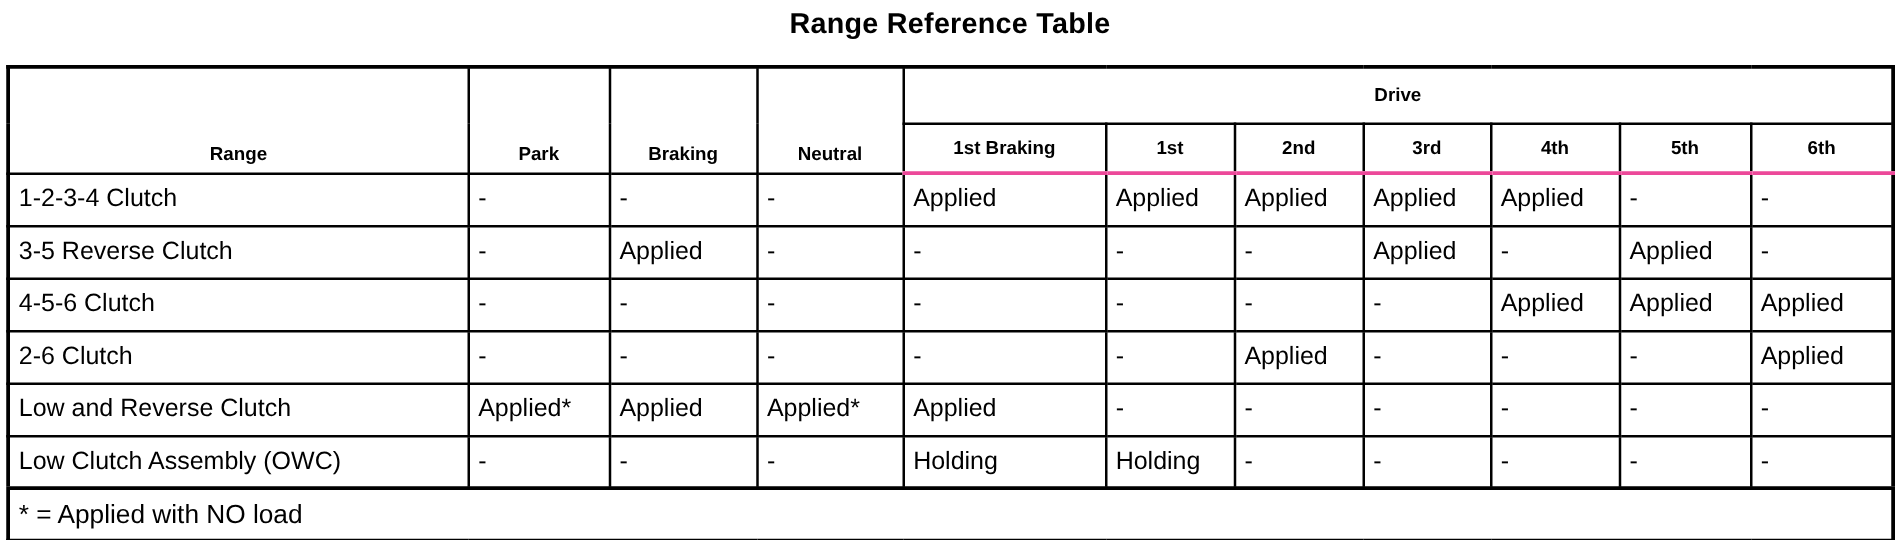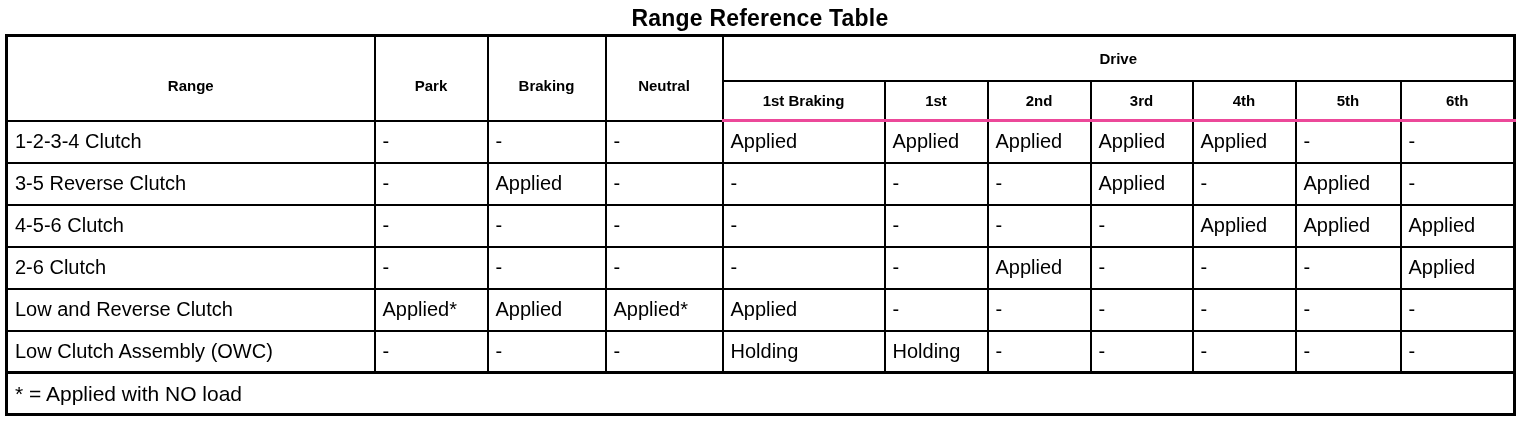--- a/index.html
+++ b/index.html
@@ -10,21 +10,21 @@
     height: 432px;
     font-family: "Liberation Sans", sans-serif;
     color: #000000;
     overflow: hidden;
   }
   .title {
     text-align: center;
     font-weight: bold;
     font-size: 23px;
     padding-top: 5px;
-    height: 34px;
+    height: 52px;
     box-sizing: border-box;
     letter-spacing: 0.2px;
   }
   table.ref-table {
     border-collapse: collapse;
     table-layout: fixed;
     margin-left: 5px;
     width: 1508px;
     border: 3px solid #000000;
   }
@@ -37,21 +37,21 @@
   
   .ref-table th {
     font-weight: bold;
     font-size: 15px;
     text-align: center;
     vertical-align: middle;
     padding: 0;
   }
   .ref-table th.span2 {
     vertical-align: bottom;
-    padding-bottom: 26px;
+    padding-bottom: 6px;
   }
   .ref-table tr.hdr-row1 { height: 45px; }
   .ref-table tr.hdr-row2 { height: 40px; }
   .ref-table tr.hdr-row2 th { border-bottom: 3px solid #ec4899; }
   
   .ref-table tbody td {
     font-size: 20px;
     text-align: left;
     vertical-align: middle;
     padding: 0 4px 0 7px;

